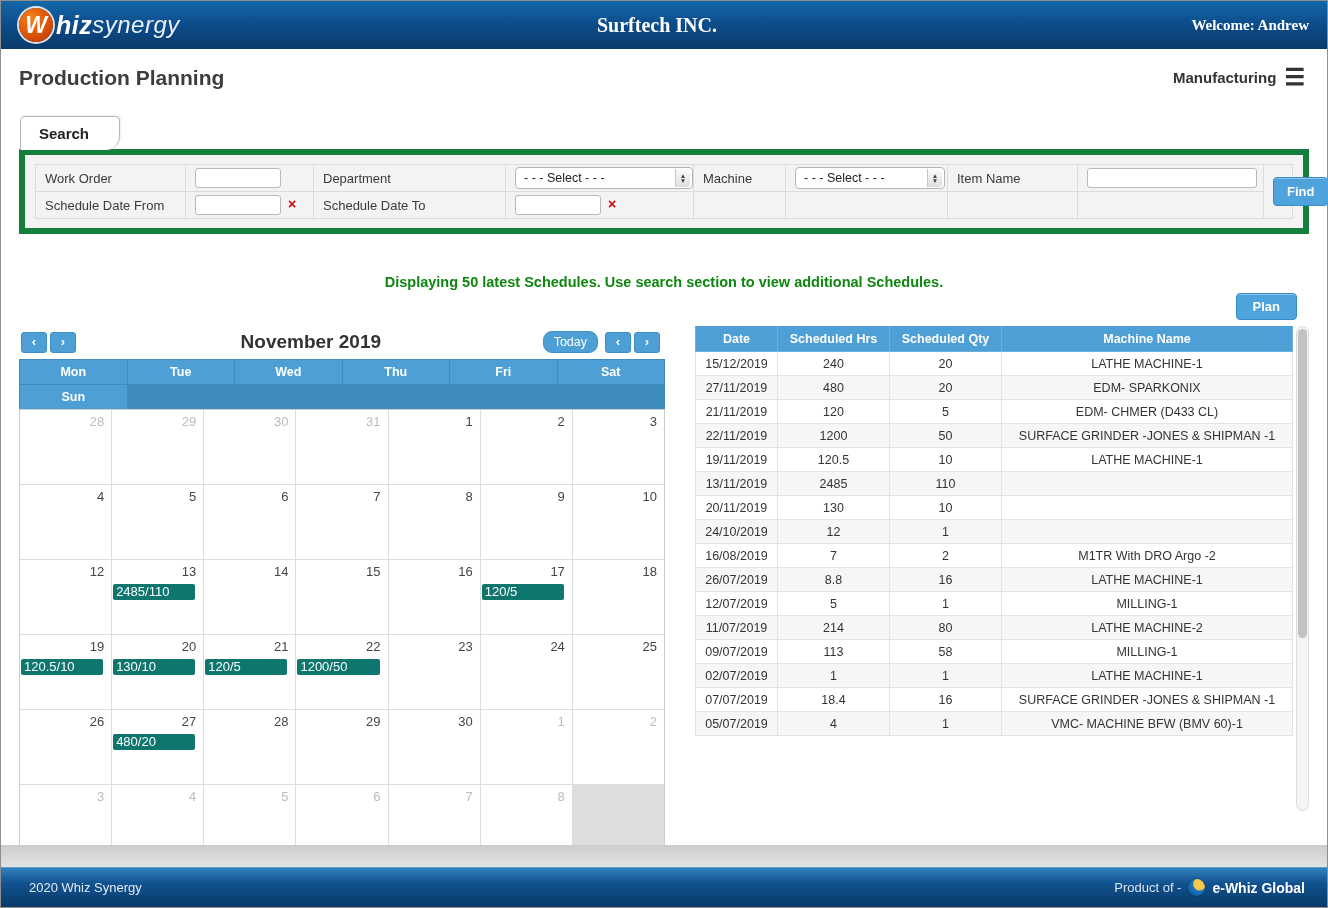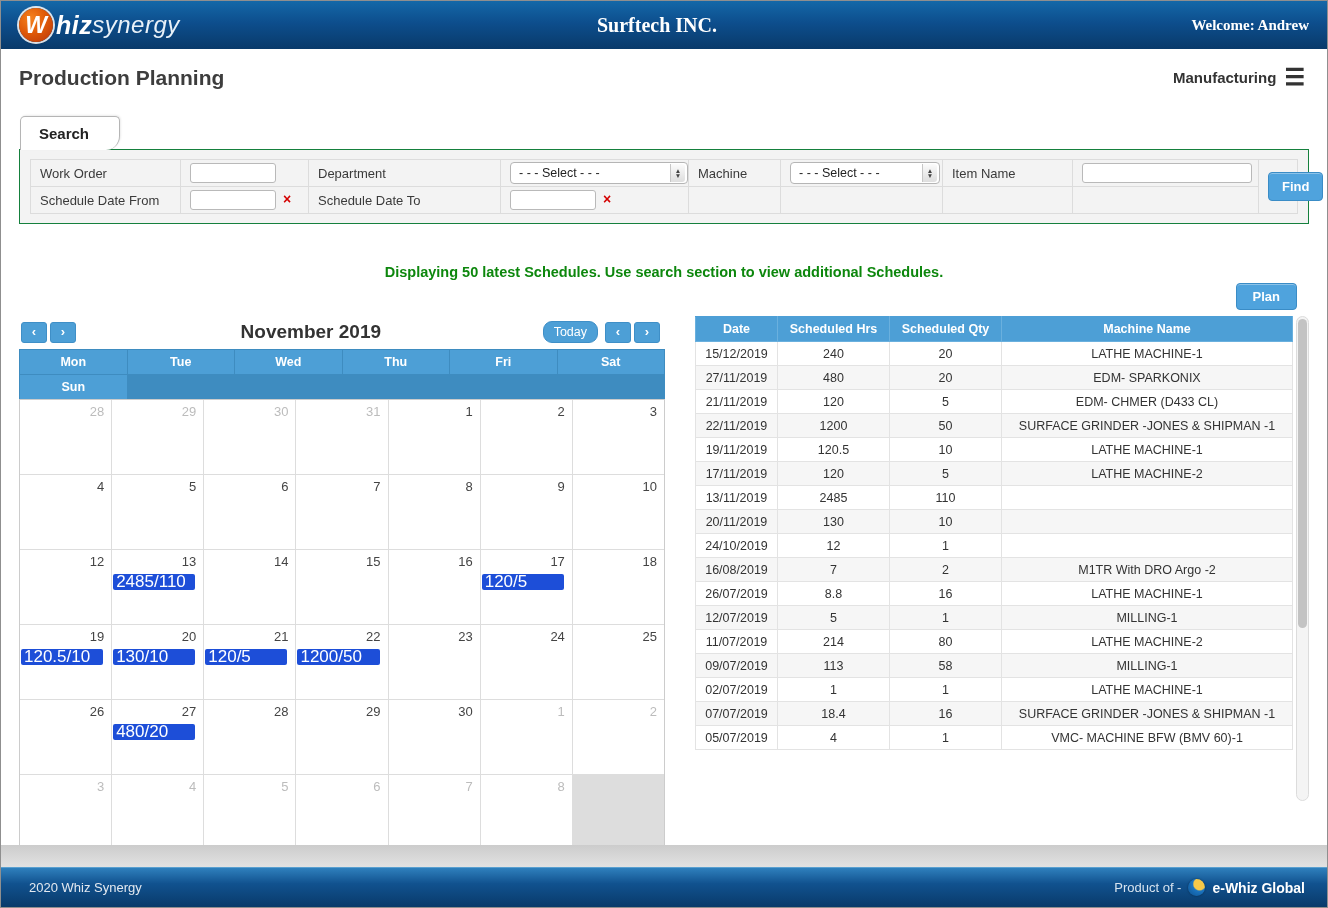--- a/index.html
+++ b/index.html
@@ -48,21 +48,21 @@
   .content { flex: 1 1 auto; padding: 10px 18px 0 18px; overflow: hidden; }
 
   .tab {
     display: inline-block; padding: 8px 30px 8px 18px;
     border: 1px solid #b5b5b5; border-bottom: none; border-radius: 5px 5px 14px 0/5px 5px 14px 0;
     font-weight: bold; font-size: 15px; color: #222; background: #fff;
     position: relative; z-index: 2; margin-bottom: -1px; margin-left: 1px;
     box-shadow: 1px -1px 2px rgba(0,0,0,.08);
   }
   .search-panel {
-    border: 1px solid #15803d; background: #f3f3f3; padding: 9px 10px; position: relative; z-index: 1;
+    border: 6px solid #15803d; background: #f3f3f3; padding: 9px 10px; position: relative; z-index: 1;
   }
   .search-grid { width: 100%; border-collapse: collapse; table-layout: fixed; }
   .search-grid td { border: 1px solid #dcdcdc; height: 27px; font-size: 13px; color: #333; padding: 0 9px; }
   .search-grid td.lbl { color: #3a3a3a; }
   .txt-input {
     width: 86px; height: 20px; border: 1px solid #b9b9b9; border-radius: 3px; background: #fff;
     font-size: 12px; padding: 0 4px; font-family: "Liberation Sans", sans-serif;
   }
   .txt-input.wide { width: 170px; }
   .select-box {
@@ -110,21 +110,21 @@
   }
   .day-head { background: #4d9fd6; color: #fff; font-weight: bold; font-size: 12.5px; text-align: center; padding: 5px 0; }
   .cal-grid {
     display: grid; grid-template-columns: repeat(7, 1fr); grid-auto-rows: 74px; gap: 1px;
     background: #dddddd; border: 1px solid #cccccc;
   }
   .cal-cell { background: #fff; position: relative; }
   .cal-num { position: absolute; top: 4px; right: 7px; font-size: 13px; color: #444; }
   .cal-cell.out .cal-num { color: #bcbcbc; }
   .cal-event {
-    margin: 24px 8px 0 1px; background: #1d4ed8; color: #fff; font-size: 17px;
+    margin: 24px 8px 0 1px; background: #0f766e; color: #fff; font-size: 13px;
     height: 16px; line-height: 16px; padding: 0 3px; border-radius: 2px;
     white-space: nowrap; overflow: hidden; cursor: pointer;
   }
 
   
   .table-wrap { flex: 1 1 auto; position: relative; padding-right: 16px; }
   .sched-table { width: 100%; border-collapse: collapse; font-size: 12.5px; table-layout: fixed; }
   .sched-table th {
     background: #4d9fd6; color: #fff; font-weight: bold; font-size: 12.5px;
     padding: 5px 2px; border: 1px solid #6ab0de; border-top-color: #4d9fd6;
@@ -435,26 +435,20 @@
                 <td>50</td>
                 <td>SURFACE GRINDER -JONES &amp; SHIPMAN -1</td>
               </tr>
               <tr>
                 <td>19/11/2019</td>
                 <td>120.5</td>
                 <td>10</td>
                 <td>LATHE MACHINE-1</td>
               </tr>
               <tr>
-                <td>17/11/2019</td>
-                <td>120</td>
-                <td>5</td>
-                <td>LATHE MACHINE-2</td>
-              </tr>
-              <tr>
                 <td>13/11/2019</td>
                 <td>2485</td>
                 <td>110</td>
                 <td></td>
               </tr>
               <tr>
                 <td>20/11/2019</td>
                 <td>130</td>
                 <td>10</td>
                 <td></td>

